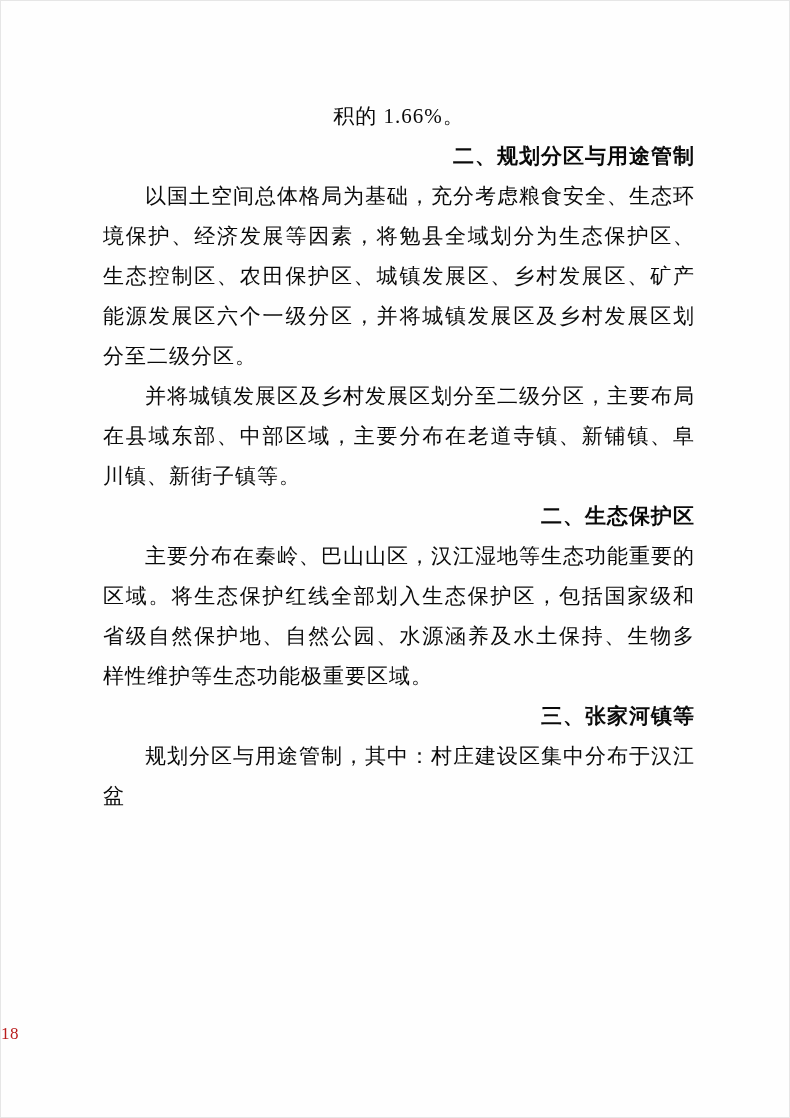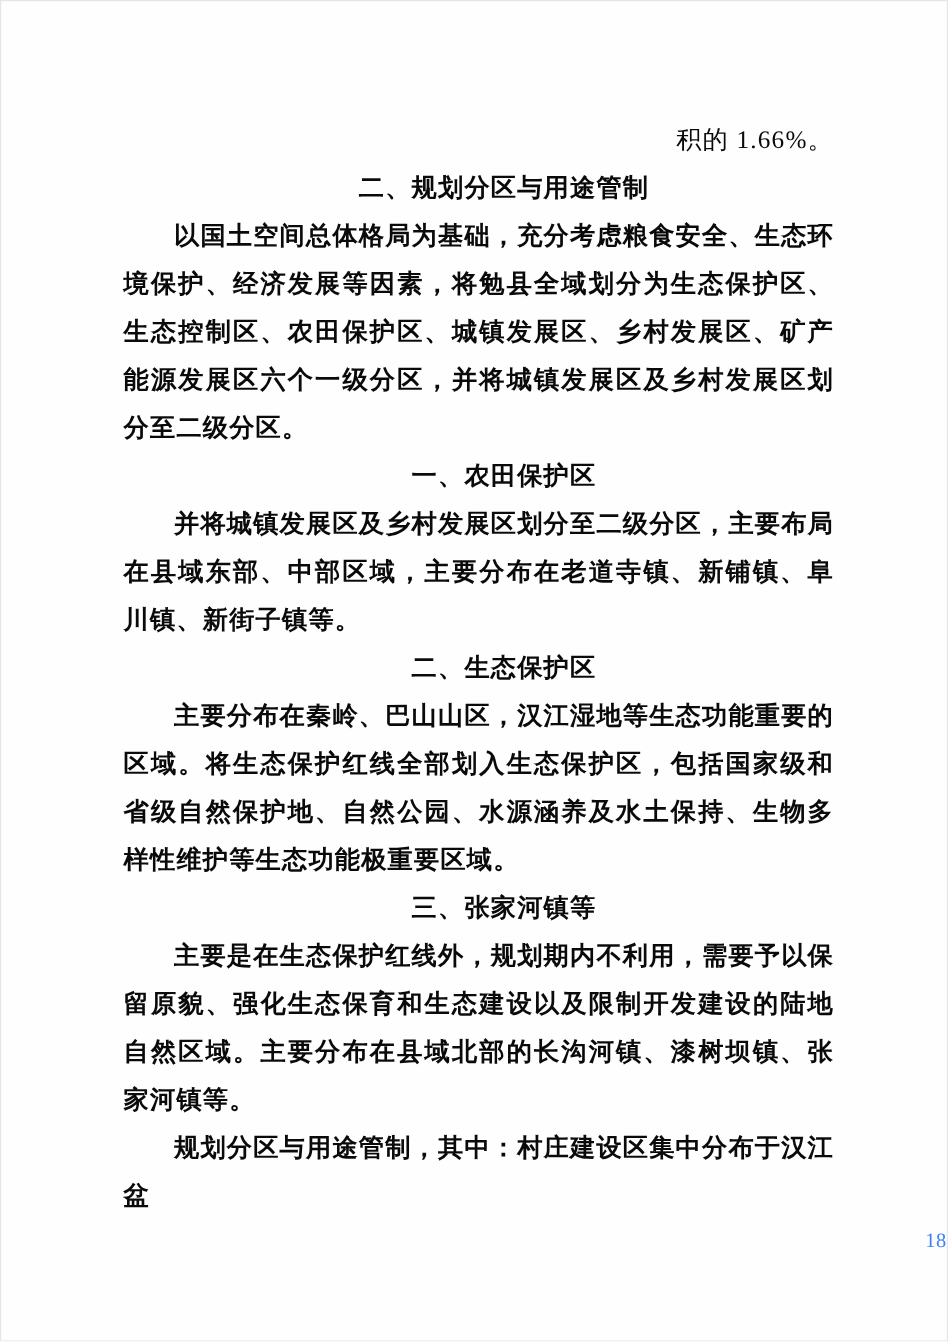--- a/index.html
+++ b/index.html
@@ -28,64 +28,61 @@
   .content h2 {
     margin: 0;
     font-size: 21px;
     line-height: 40px;
     letter-spacing: 1px;
     font-weight: normal;
   }
   .content p.para {
     text-align: justify;
     text-indent: 2em;
-    font-weight: bold;
   }
   .content p.no-indent {
-    text-align: right;
+    text-align: center;
     text-indent: 0;
   }
   .content h2 {
     font-weight: bold;
     text-indent: 2em;
-    text-align: center;
+    text-align: right;
   }
   .section-spaced {
     margin-top: 25px !important;
   }
   .page-number {
     position: absolute;
     top: 1021px;
     left: 0;
     width: 100%;
-    text-align: right;
+    text-align: left;
     font-size: 17px;
     line-height: 24px;
     letter-spacing: 0.5px;
-    color: #3b82f6;
+    color: #b91c1c;
   }
 </style>
 </head>
 <body>
 
 <div class="page">
   <div class="content">
 
     <p class="no-indent">积的 1.66%。</p>
 
     <h2>二、规划分区与用途管制</h2>
     <p class="para">以国土空间总体格局为基础，充分考虑粮食安全、生态环境保护、经济发展等因素，将勉县全域划分为生态保护区、生态控制区、农田保护区、城镇发展区、乡村发展区、矿产能源发展区六个一级分区，并将城镇发展区及乡村发展区划分至二级分区。</p>
 
-    <h2>一、农田保护区</h2>
     <p class="para">并将城镇发展区及乡村发展区划分至二级分区，主要布局在县域东部、中部区域，主要分布在老道寺镇、新铺镇、阜川镇、新街子镇等。</p>
 
     <h2>二、生态保护区</h2>
     <p class="para">主要分布在秦岭、巴山山区，汉江湿地等生态功能重要的区域。将生态保护红线全部划入生态保护区，包括国家级和省级自然保护地、自然公园、水源涵养及水土保持、生物多样性维护等生态功能极重要区域。</p>
 
     <h2>三、张家河镇等</h2>
-    <p class="para">主要是在生态保护红线外，规划期内不利用，需要予以保留原貌、强化生态保育和生态建设以及限制开发建设的陆地自然区域。主要分布在县域北部的长沟河镇、漆树坝镇、张家河镇等。</p>
 
     <p class="para">规划分区与用途管制，其中：村庄建设区集中分布于汉江盆</p>
 
   </div>
 
   <div class="page-number">18</div>
 </div>
 
 </body></html>

